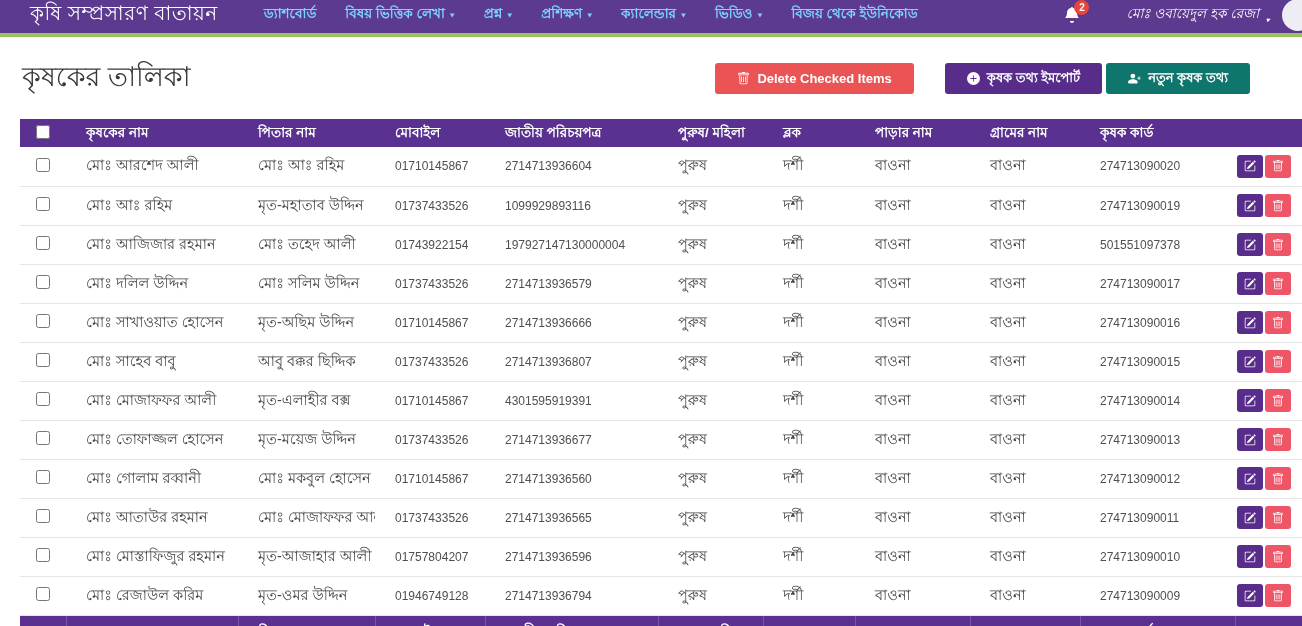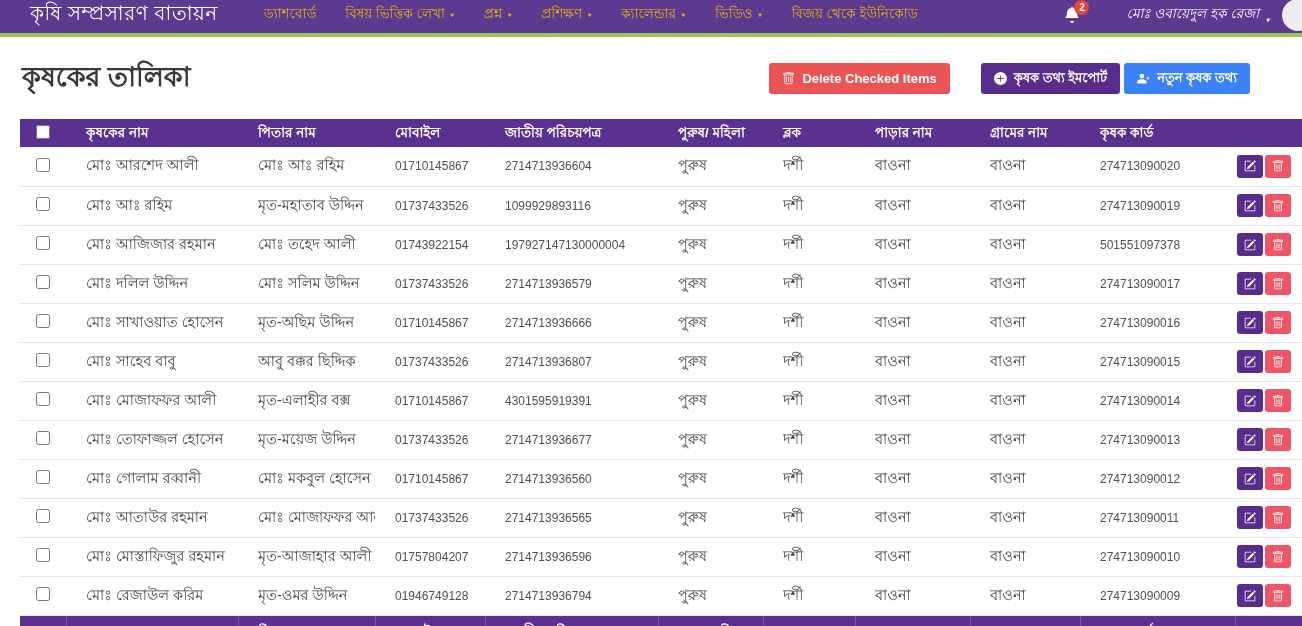--- a/index.html
+++ b/index.html
@@ -4,43 +4,43 @@
 <style>
   * { box-sizing: border-box; margin: 0; padding: 0; }
   html,body { width:1302px; height:626px; overflow:hidden; background:#fff;
     font-family:"Liberation Sans", sans-serif; }
 
   
   .navbar { height:37px; background:#5b3a8f; border-bottom:4px solid #9cc25d;
     display:flex; align-items:center; color:#fff; padding:0 14px 4px 30px; position:relative;gap:12px; }
   .brand { font-size:20px; letter-spacing:.5px; margin-right:34px; white-space:nowrap; cursor:pointer; }
   .nav-items { display:flex; align-items:center; }
-  .nav-item { color:#eab308; text-decoration:none; font-size:13.5px; margin-right:29px;
-    display:flex; align-items:center; white-space:nowrap; cursor:pointer; }
+  .nav-item { color:#7dd3fc; text-decoration:none; font-size:13.5px; margin-right:29px;
+    display:flex; align-items:center; white-space:nowrap; cursor:pointer;font-weight:bold; }
   .nav-item .caret { font-size:10px; margin-left:5px; opacity:.95; }
   .nav-right { margin-left:auto; display:flex; align-items:center; }
   .bell-wrap { position:relative; margin-right:46px; cursor:pointer; }
   .bell-wrap svg { width:16px; height:16px; fill:#fff; display:block; }
   .badge { position:absolute; top:-7px; right:-9px; min-width:15px; height:15px;
     background:#e8453c; color:#fff; border-radius:50%; font-size:10px; font-weight:bold;
     display:flex; align-items:center; justify-content:center; }
   .user-menu { display:flex; align-items:flex-end; font-size:13.5px; cursor:pointer; white-space:nowrap;font-style:italic; }
   .user-menu .caret { font-size:10px; margin-left:6px; }
   .avatar { width:32px; height:32px; border-radius:50%; background:#efedf4; margin-left:12px; margin-right:-26px; }
 
   
   .page-head { height:82px; display:flex; align-items:center; padding:0 52px 0 22px; }
-  .page-title { font-size:27px; font-weight:bold; color:#383838; }
+  .page-title { font-size:27px; font-weight:normal; color:#383838; }
   .toolbar { margin-left:auto; display:flex; align-items:center; }
   .btn { border:none; color:#fff; font-size:13px; font-weight:bold; height:31px;
-    padding:0 13px; border-radius:3px; display:flex; align-items:center; gap:7px; cursor:pointer; }
+    padding:0 22px; border-radius:3px; display:flex; align-items:center; gap:7px; cursor:pointer; }
   .btn svg { width:13px; height:13px; fill:#fff; }
   .btn-danger { background:#ea5455; margin-right:31px; }
   .btn-purple { background:#582c8b; margin-right:4px; }
-  .btn-green  { background:#3b82f6;text-align:center; }
+  .btn-green  { background:#0f766e;text-align:center; }
 
   
   table { margin-left:20px; width:1282px; border-collapse:collapse; table-layout:fixed; }
   thead th, tfoot th { background:#5a3191; color:#fff; font-size:13.5px; font-weight:bold;
     text-align:left; height:28px; padding:0 4px 0 20px; }
   tfoot th { border-right:1px solid rgba(255,255,255,.18); height:35px; }
   th.col-check, td.col-check { text-align:center; padding:0; }
   th.col-actions, td.col-actions { padding:0; }
   tbody td { height:39px; border-bottom:1px solid #e6e6e6; font-size:14.5px; color:#454545;
     padding:0 4px 0 20px; white-space:nowrap; overflow:hidden; }

